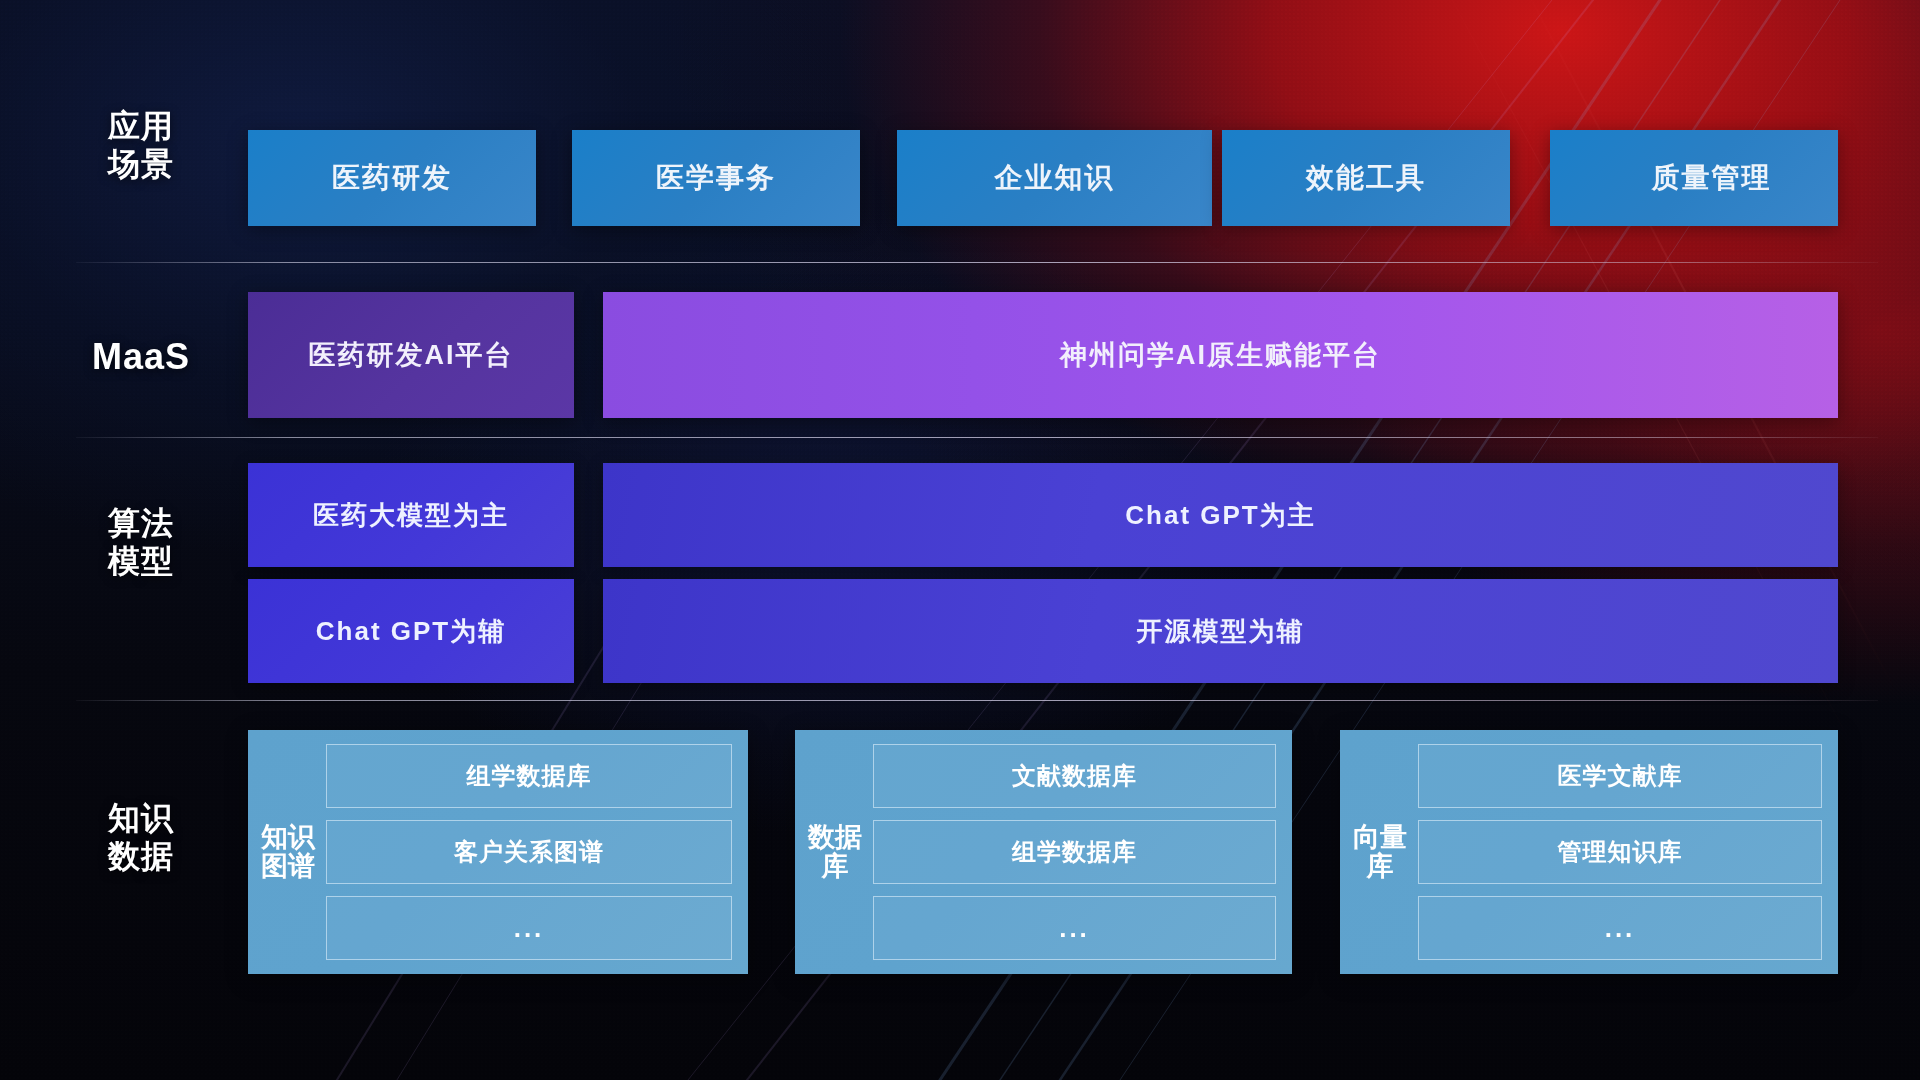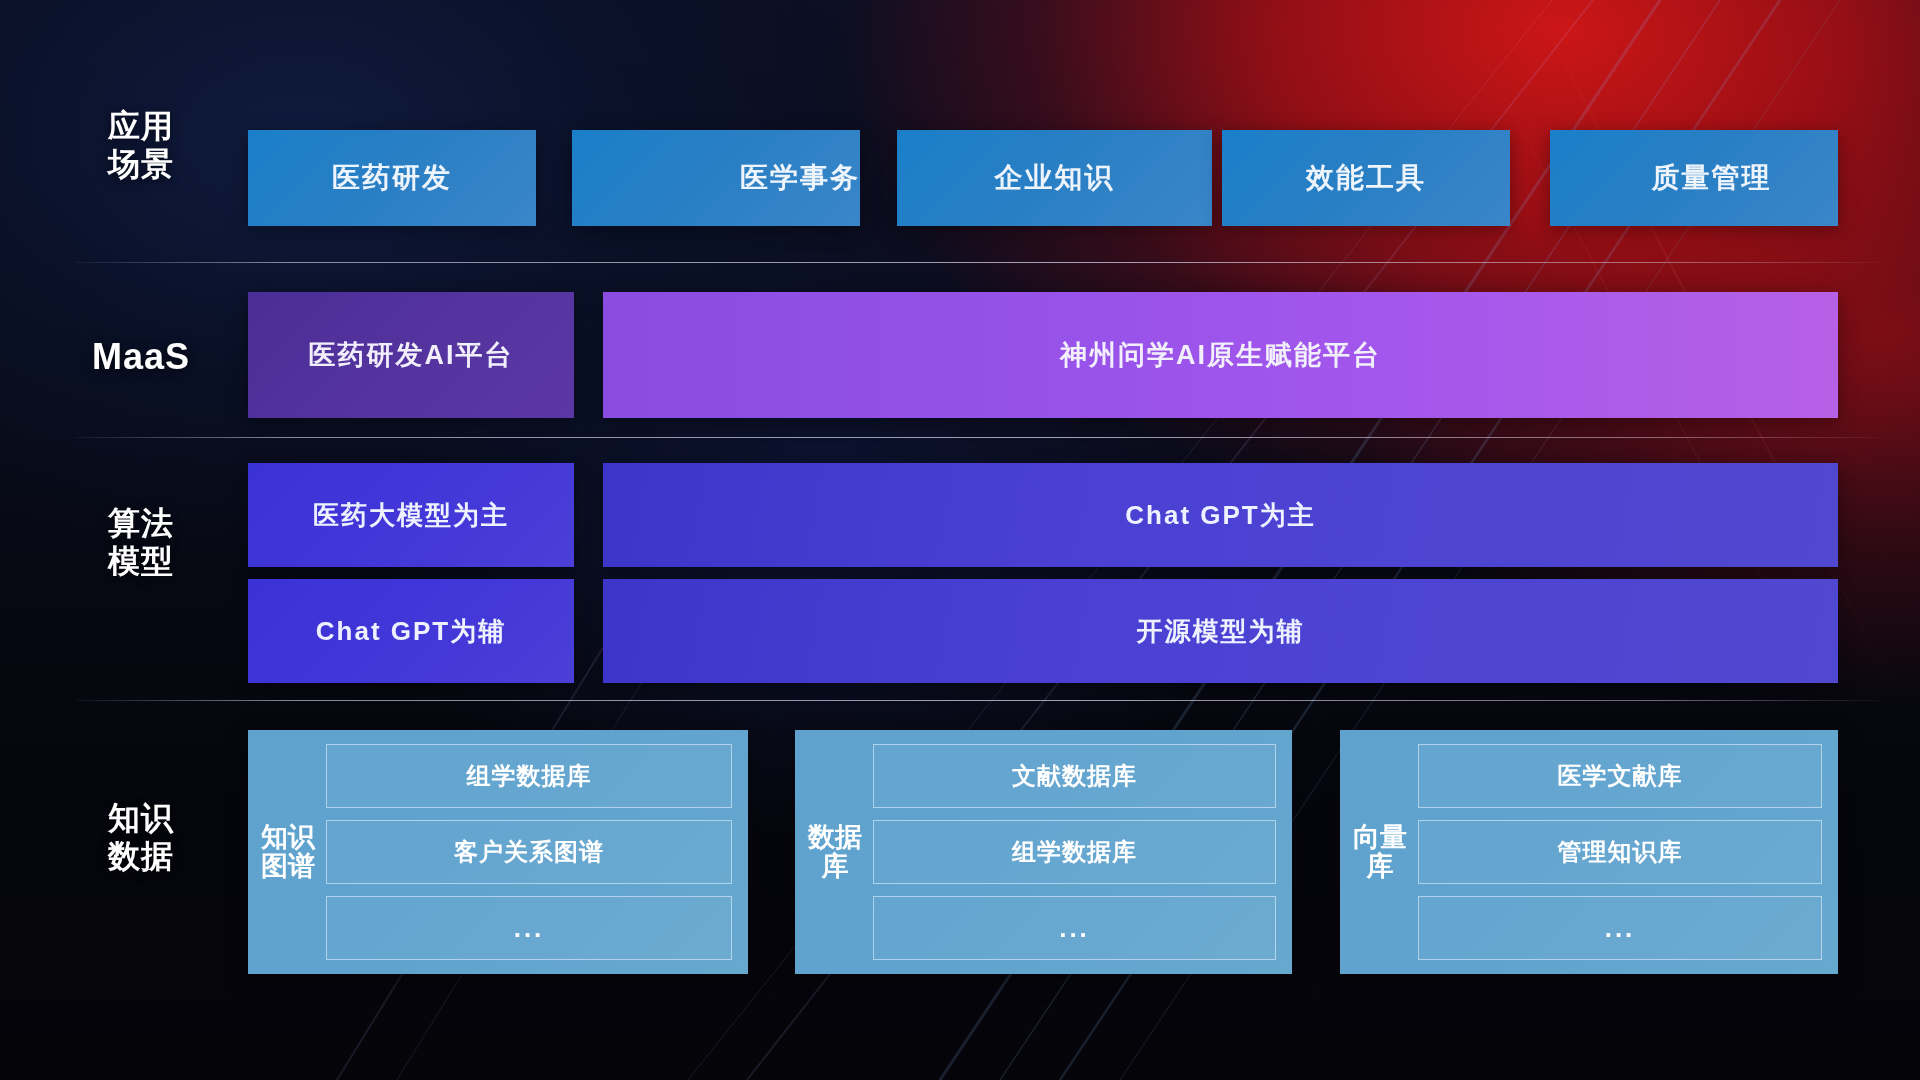--- a/index.html
+++ b/index.html
@@ -174,21 +174,21 @@
   <div class="noise"></div>
 
   <div class="row-label" style="left:76px; top:108px; width:130px; font-size:32px;">
     <div>应用</div>
     <div>场景</div>
   </div>
 
   <div class="app-box" style="left:248px; width:288px;">
     <span>医药研发</span>
   </div>
-  <div class="app-box" style="left:572px; width:288px;justify-content:flex-end;">
+  <div class="app-box" style="left:572px; width:288px;">
     <span>医学事务</span>
   </div>
   <div class="app-box" style="left:897px; width:315px;">
     <span>企业知识</span>
   </div>
   <div class="app-box" style="left:1222px; width:288px;align-items:center;">
     <span>效能工具</span>
   </div>
   <div class="app-box" style="left:1550px; width:288px;padding-left:35px;">
     <span>质量管理</span>

